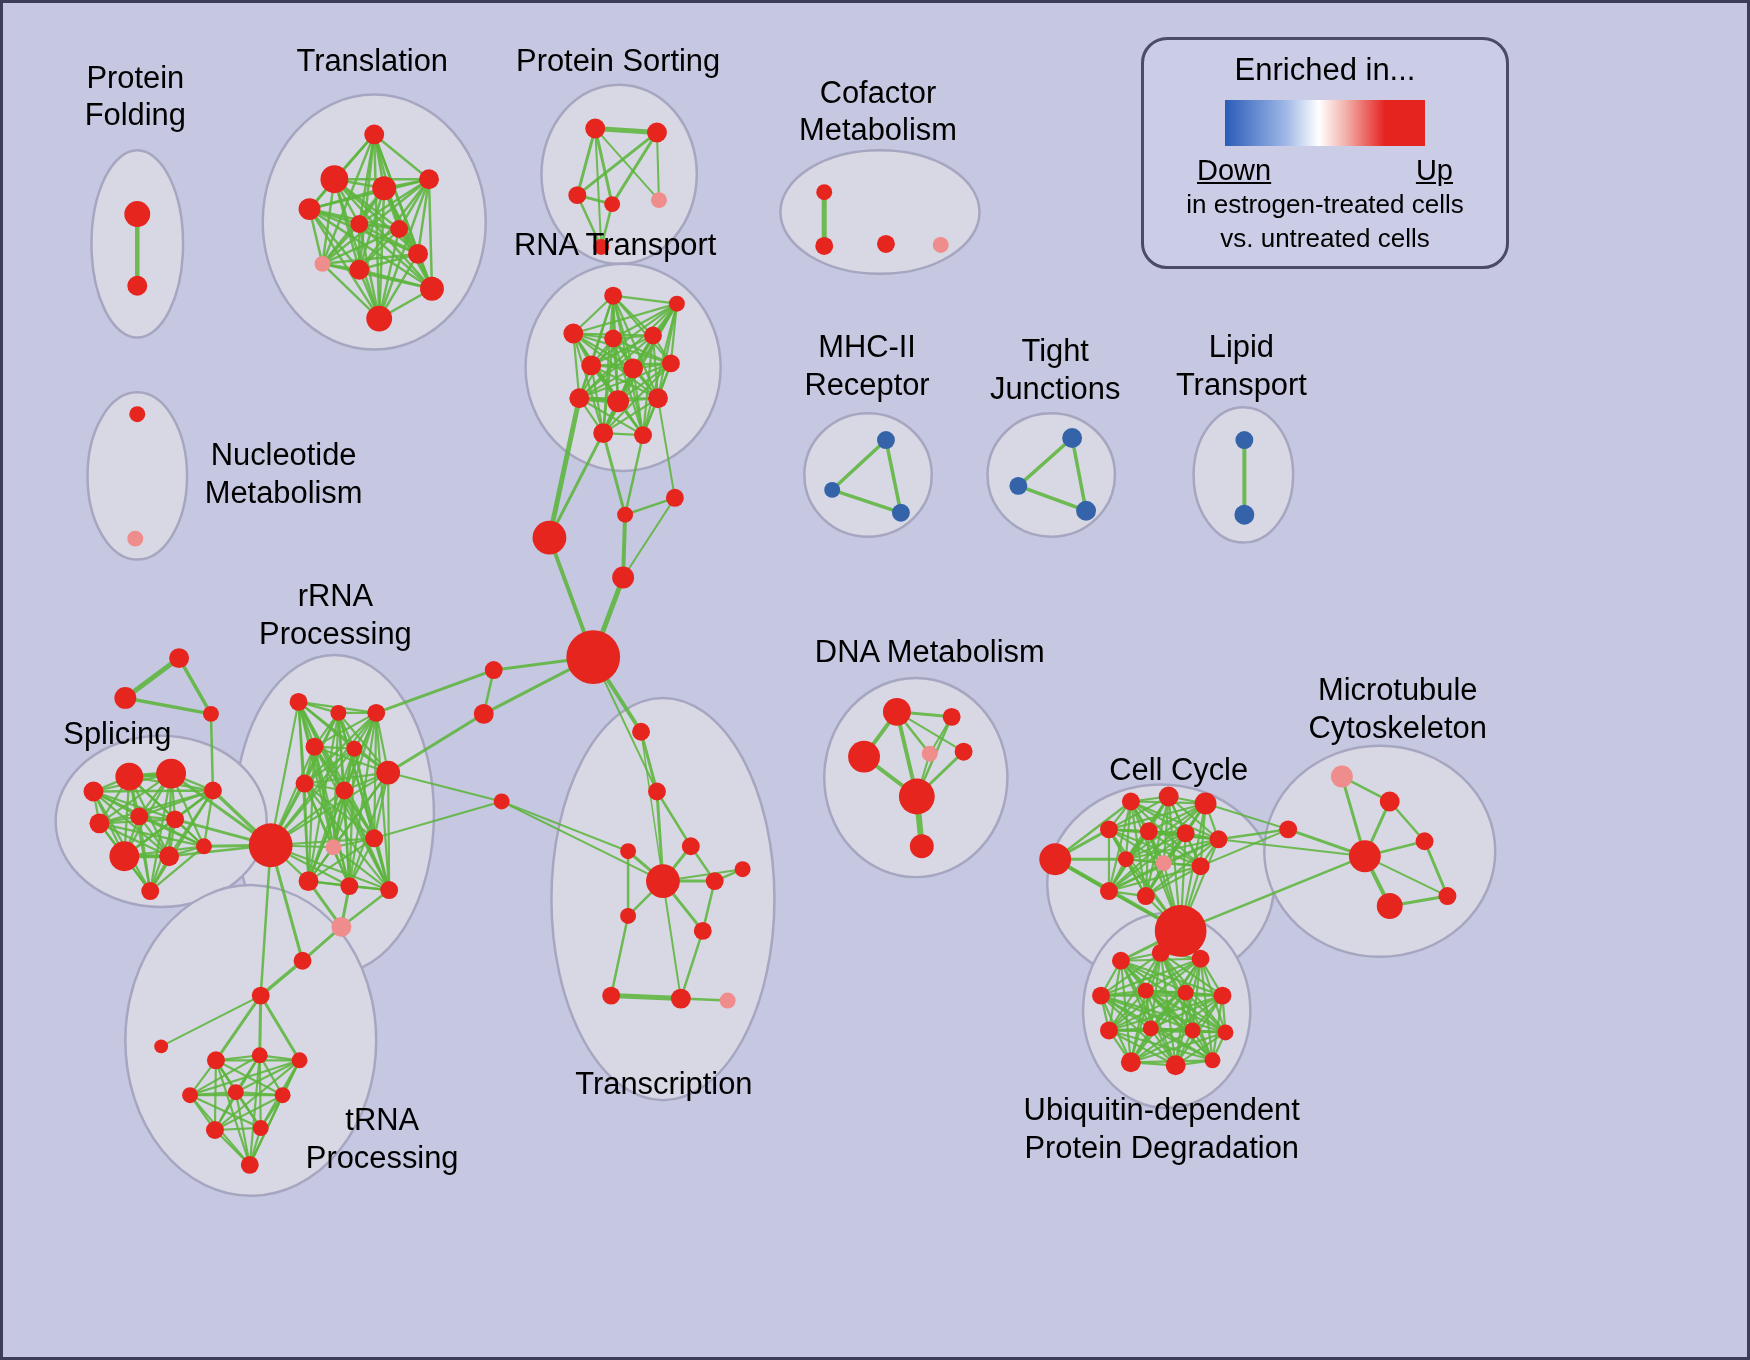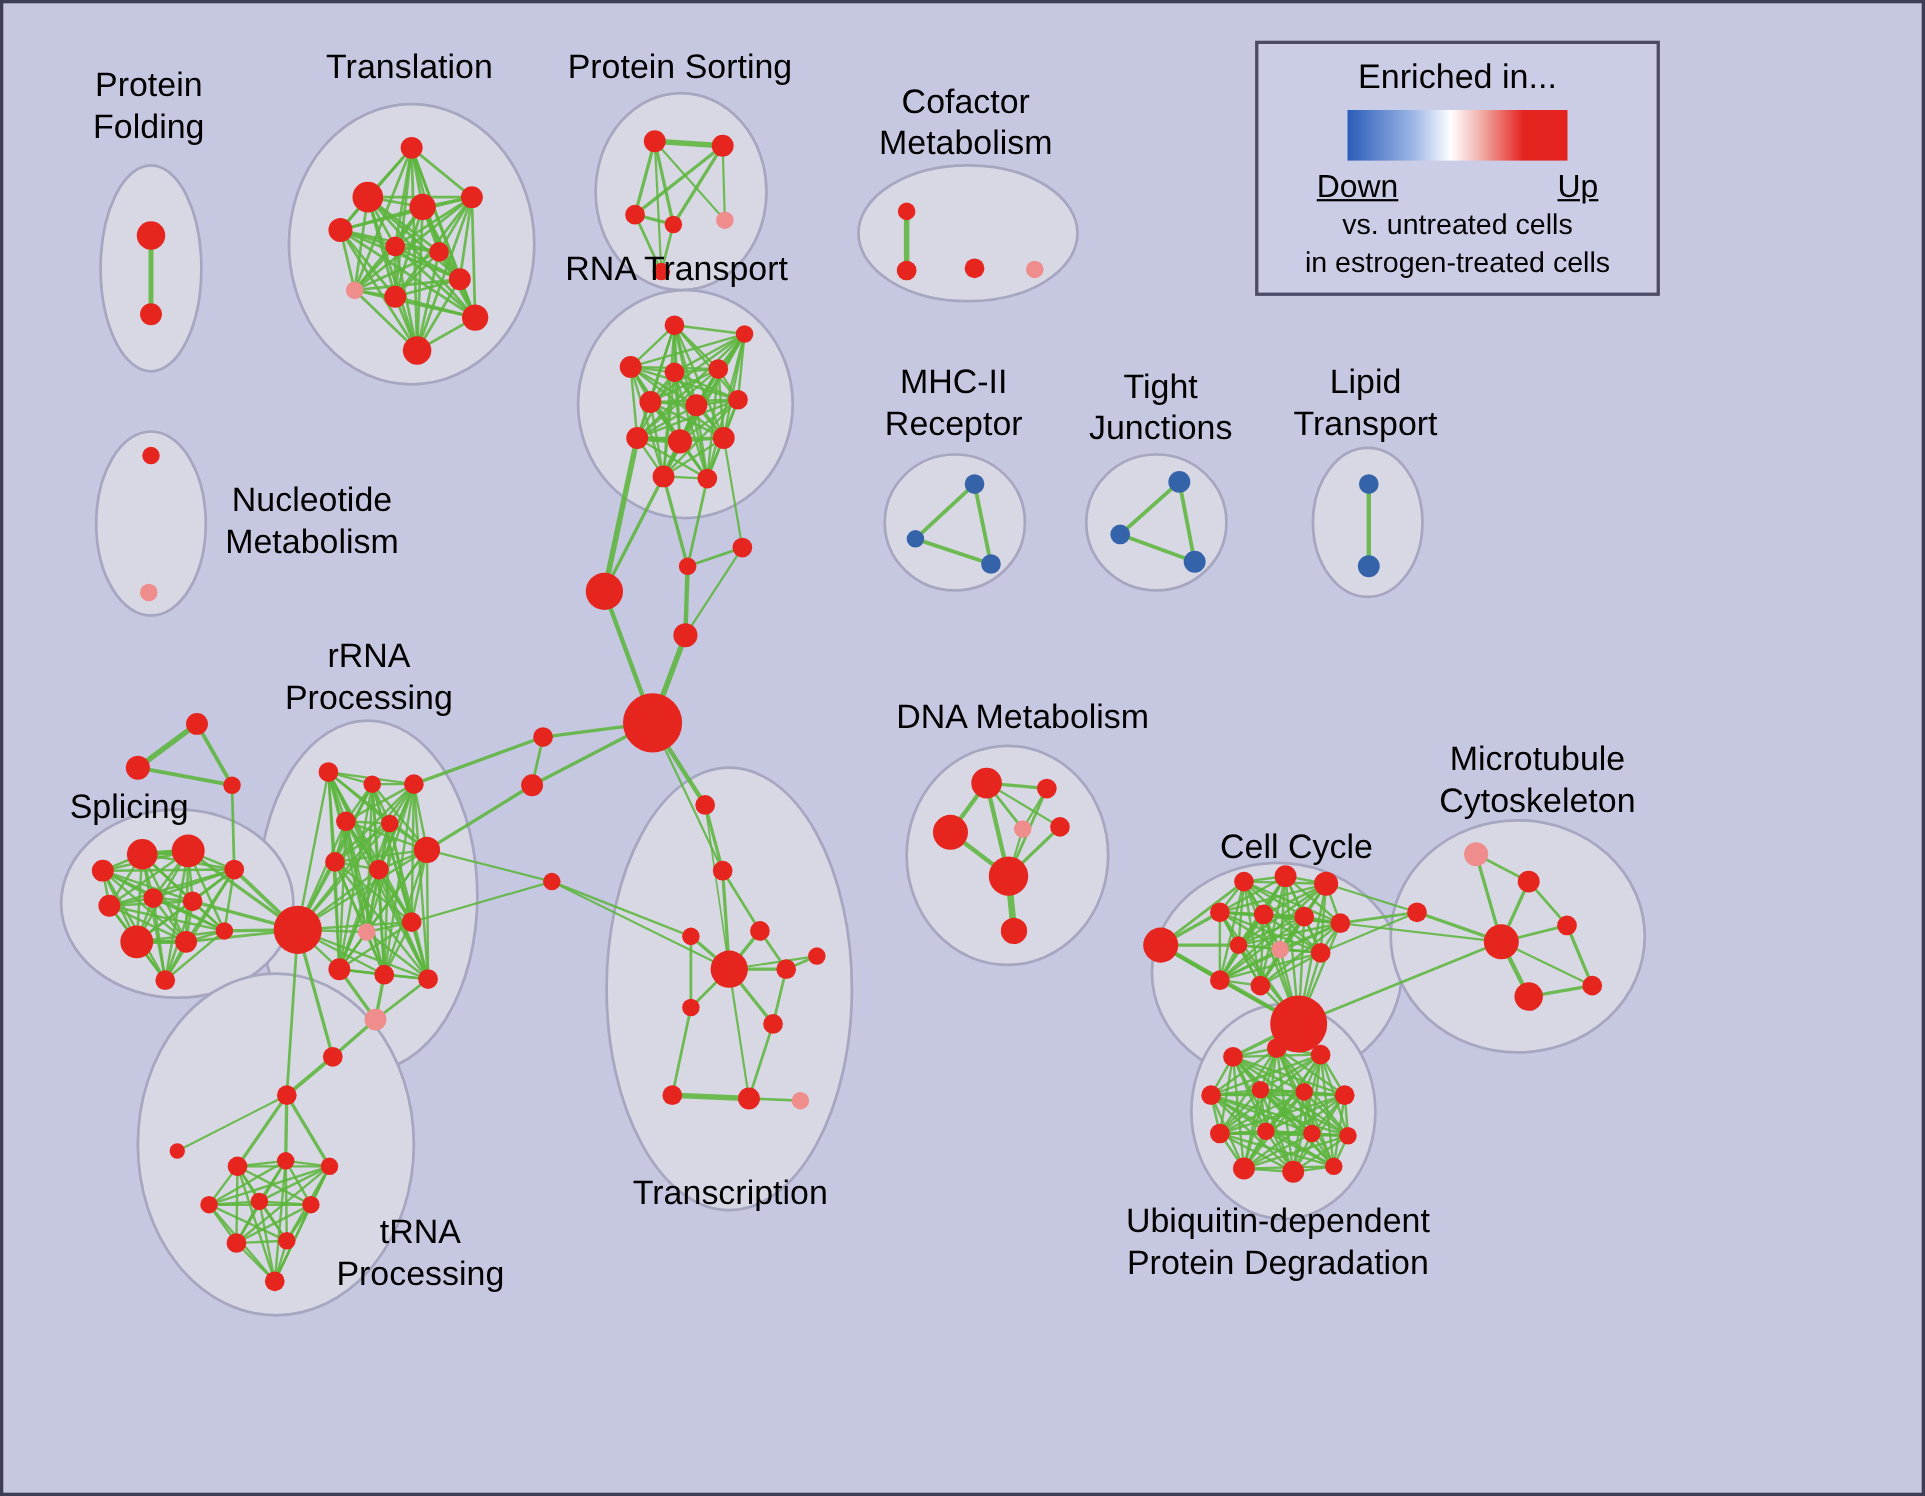--- a/index.html
+++ b/index.html
@@ -840,23 +840,23 @@
       <text x="380" y="1170" text-anchor="middle" font-size="31" fill="#000000">Processing</text>
       <text x="663" y="1096" text-anchor="middle" font-size="31" fill="#000000">Transcription</text>
       <text x="930" y="662" text-anchor="middle" font-size="31" fill="#000000">DNA Metabolism</text>
       <text x="1180" y="780" text-anchor="middle" font-size="31" fill="#000000">Cell Cycle</text>
       <text x="1400" y="700" text-anchor="middle" font-size="31" fill="#000000">Microtubule</text>
       <text x="1400" y="738" text-anchor="middle" font-size="31" fill="#000000">Cytoskeleton</text>
       <text x="1163" y="1122" text-anchor="middle" font-size="31" fill="#000000">Ubiquitin-dependent</text>
       <text x="1163" y="1160" text-anchor="middle" font-size="31" fill="#000000">Protein Degradation</text>
     </svg>
 
-  <div class="legend" style="background: rgb(203, 204, 229); border-color: rgb(75, 75, 104);">
+  <div class="legend" style="background: rgb(203, 204, 229); border-color: rgb(75, 75, 104); border-radius: 26px;">
     <div class="legend-title">Enriched in...</div>
     <div class="legend-bar" id="legend-bar" style="background: linear-gradient(90deg, rgb(42, 92, 184) 0%, rgb(157, 182, 230) 30%, rgb(255, 255, 255) 47%, rgb(242, 179, 174) 60%, rgb(229, 36, 32) 80%, rgb(229, 36, 32) 100%);"></div>
     <div class="legend-ends">
       <span>Down</span>
       <span>Up</span>
     </div>
+    <div class="legend-caption">in estrogen-treated cells</div>
     <div class="legend-caption">vs. untreated cells</div>
-    <div class="legend-caption">in estrogen-treated cells</div>
   </div>
 </div>
 
 </body></html>

